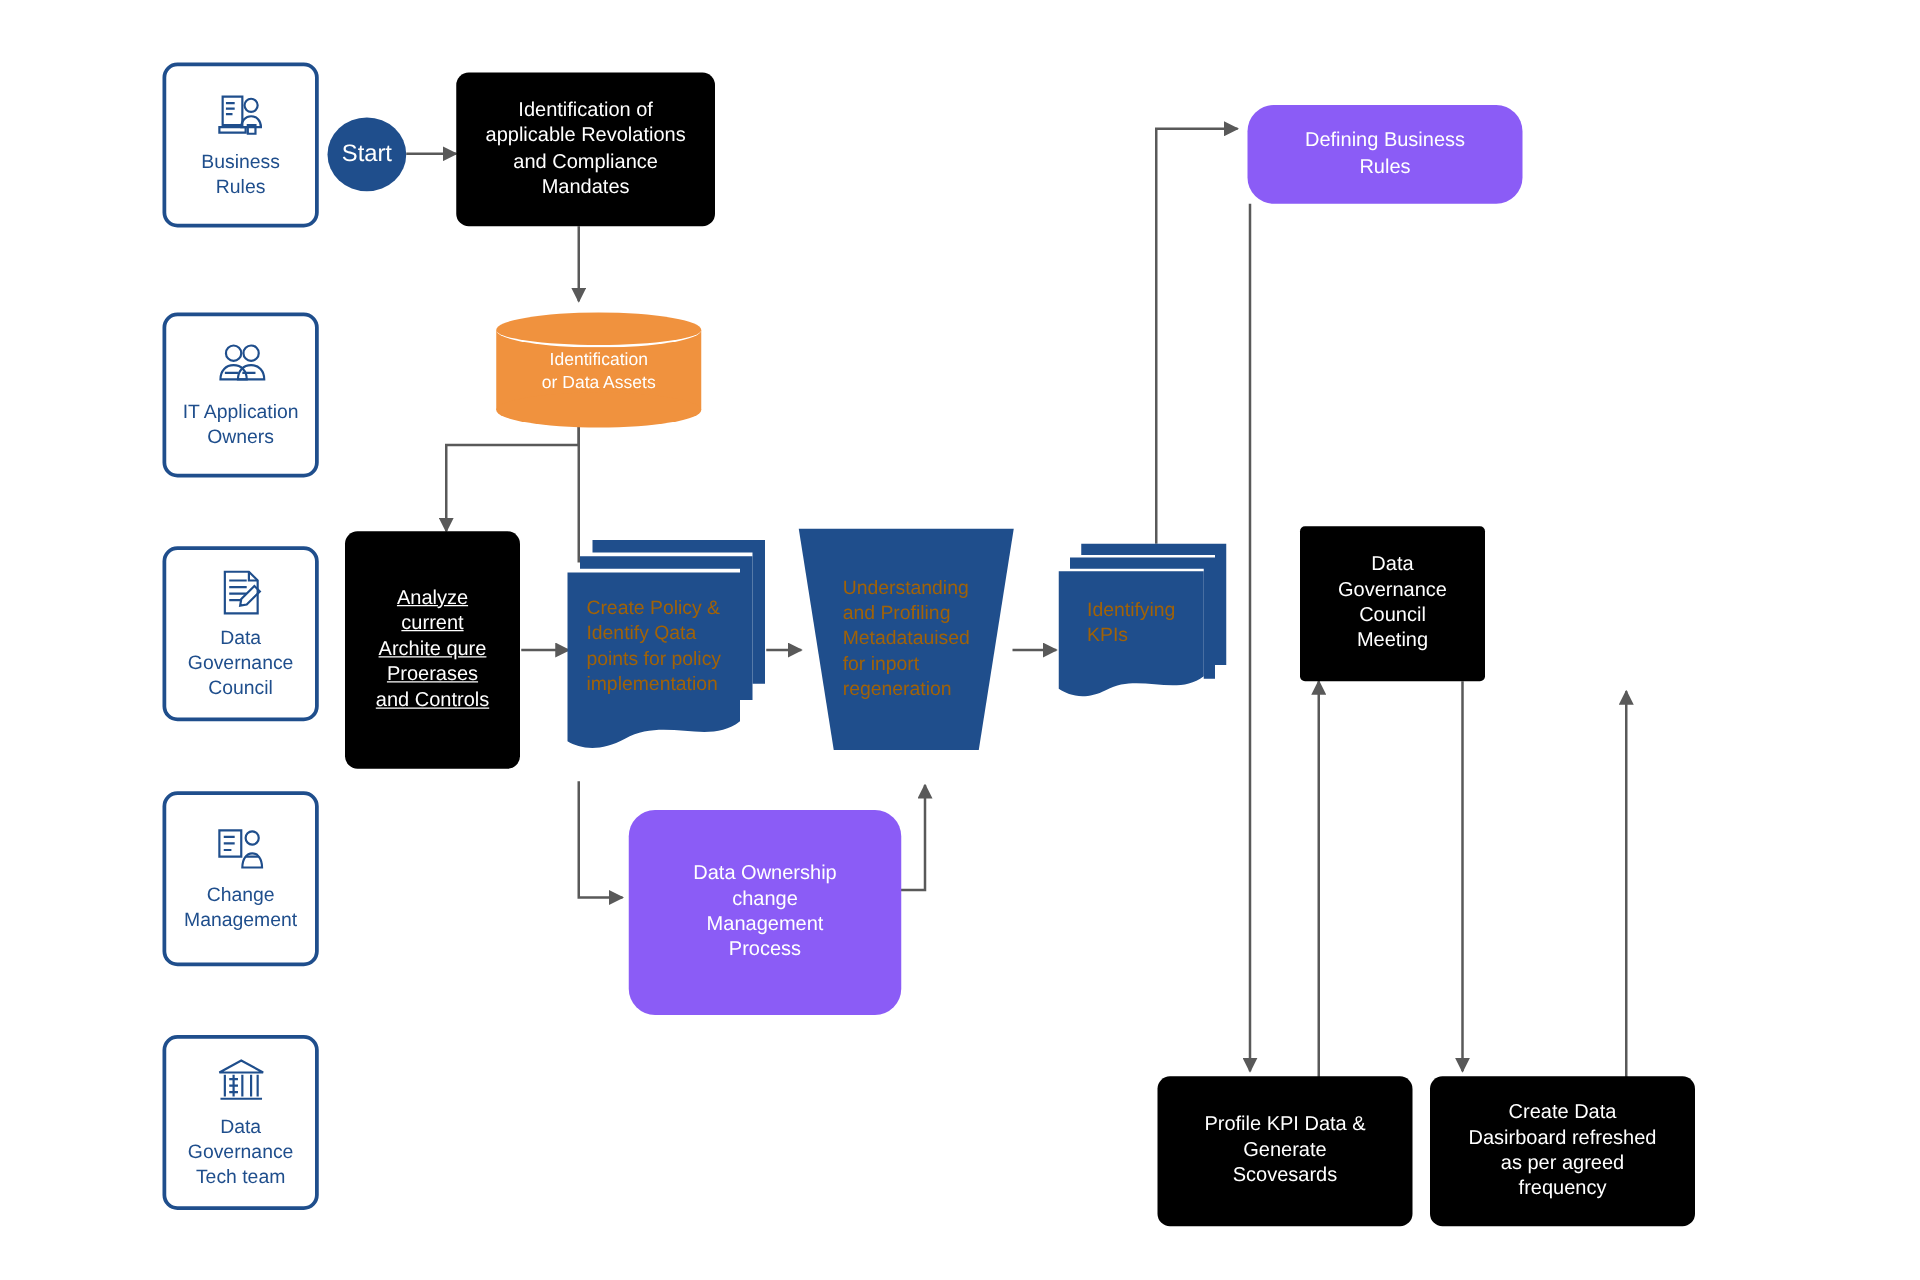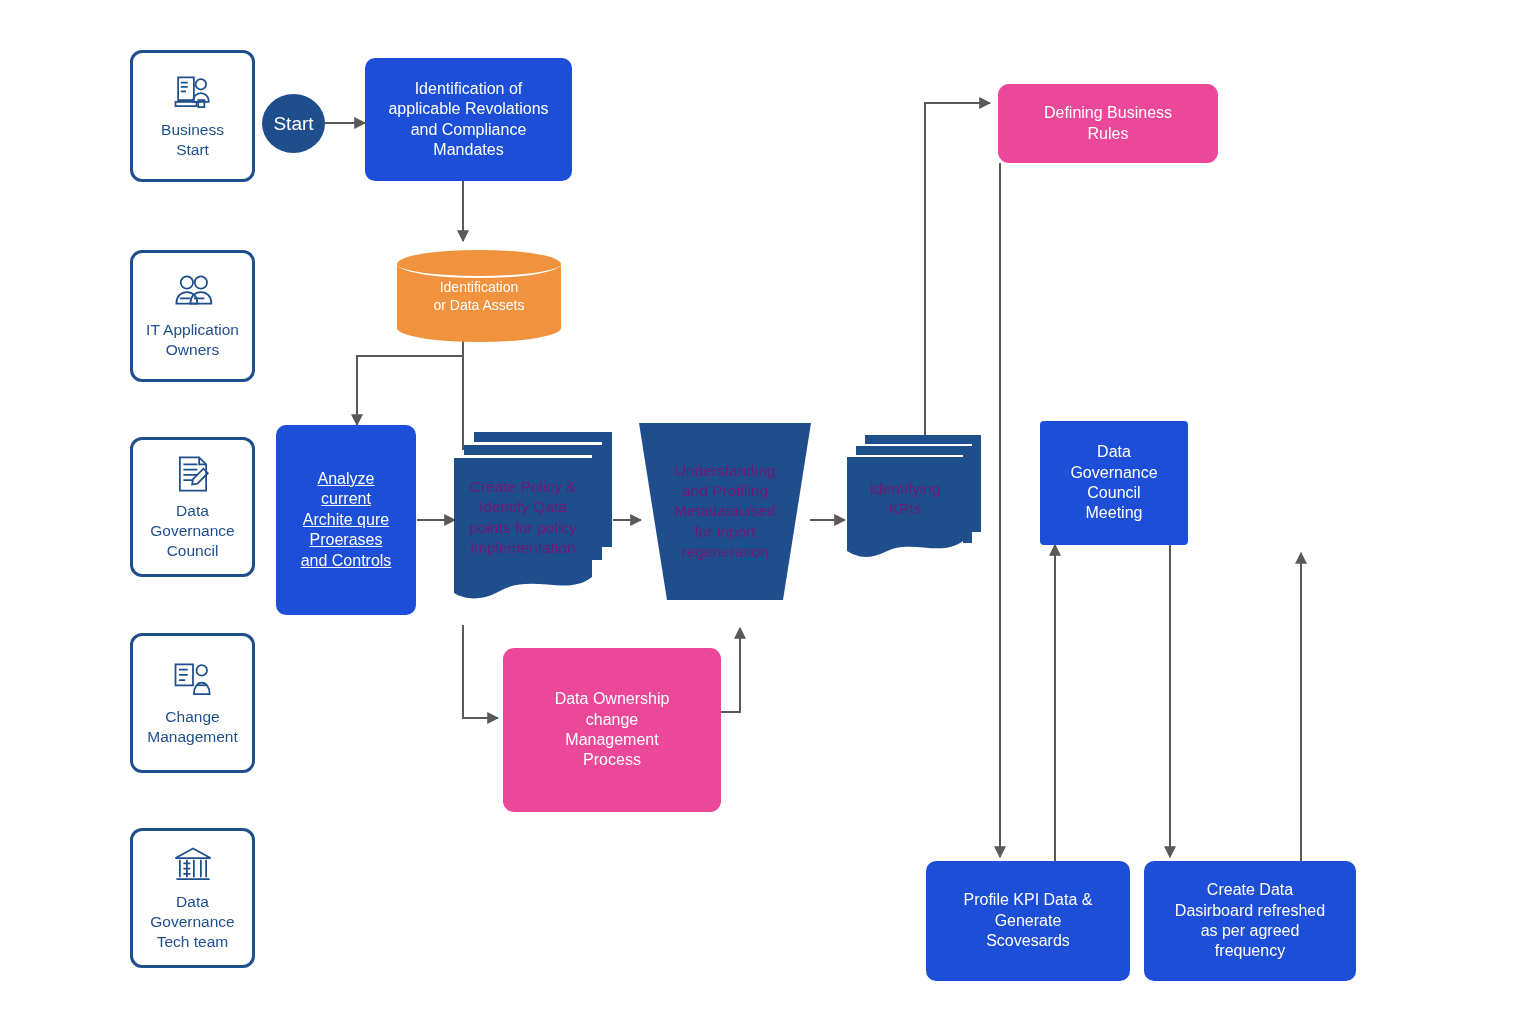--- a/index.html
+++ b/index.html
@@ -45,29 +45,29 @@
     padding:6px 4px;
   }
   .role-icon{
     width:42px;height:42px;
     margin-bottom:6px;
     display:block;
   }
   .role-label{display:block;}
   
   .proc-blue{
-    background:#1d4ed8;
+    background:#000000;
     color:#ffffff;
     border-radius:10px;
   }
   .proc-blue.sharp{border-radius:4px;}
   .proc-orange{
-    background:#ec4899;
+    background:#8b5cf6;
     color:#ffffff;
-    border-radius:11px;
+    border-radius:21px;
   }
   
   .start-oval{
     position:absolute;
     background:#1F4E8C;
     color:#ffffff;
     border-radius:50%;
     display:flex;
     align-items:center;
     justify-content:center;
@@ -107,21 +107,21 @@
     display:flex;align-items:center;justify-content:center;
     color:#ffffff;font-size:14px;line-height:1.3;
     text-align:center;white-space:pre-line;
     z-index:3;
   }
   
   .shape-svg{position:absolute;overflow:visible;}
   .shape-label{
     position:absolute;
     display:flex;align-items:center;justify-content:center;
-    color:#701a75;text-align:center;white-space:pre-line;
+    color:#a16207;white-space:pre-line;
     line-height:1.3;
     pointer-events:none;
   }
   #connectors{
     position:absolute;left:0;top:0;
     width:1536px;height:1024px;
     pointer-events:none;
   }
 </style>
 </head>
@@ -170,21 +170,21 @@
   <div class="role-card" style="left:130px;top:50px;width:125px;height:132px;">
     <svg class="role-icon" viewBox="0 0 48 48" fill="none" stroke="#1F4E8C" stroke-width="2">
       <path d="M7 6 h18 v26 h-18 z"></path>
       <path d="M10 12 h8 M10 17 h8 M10 22 h6"></path>
       <circle cx="33" cy="14" r="6"></circle>
       <path d="M24 34 c0-6 4-10 9-10 s9 4 9 10 z"></path>
       <path d="M4 34 h24 v5 h-24 z"></path>
       <path d="M30 32 h7 v8 h-7 z"></path>
     </svg>
     <span class="role-label">Business
-Start</span>
+Rules</span>
   </div>
 
   <div class="role-card" style="left:130px;top:250px;width:125px;height:132px;">
     <svg class="role-icon" viewBox="0 0 48 48" fill="none" stroke="#1F4E8C" stroke-width="2">
       <circle cx="17" cy="12" r="7"></circle>
       <circle cx="33" cy="12" r="7"></circle>
       <path d="M5 36 c0-8 5-13 12-13 s12 5 12 13 z"></path>
       <path d="M21 36 c0-8 5-13 12-13 s12 5 12 13 z"></path>
       <path d="M9 30 h12 M25 30 h12"></path>
     </svg>

